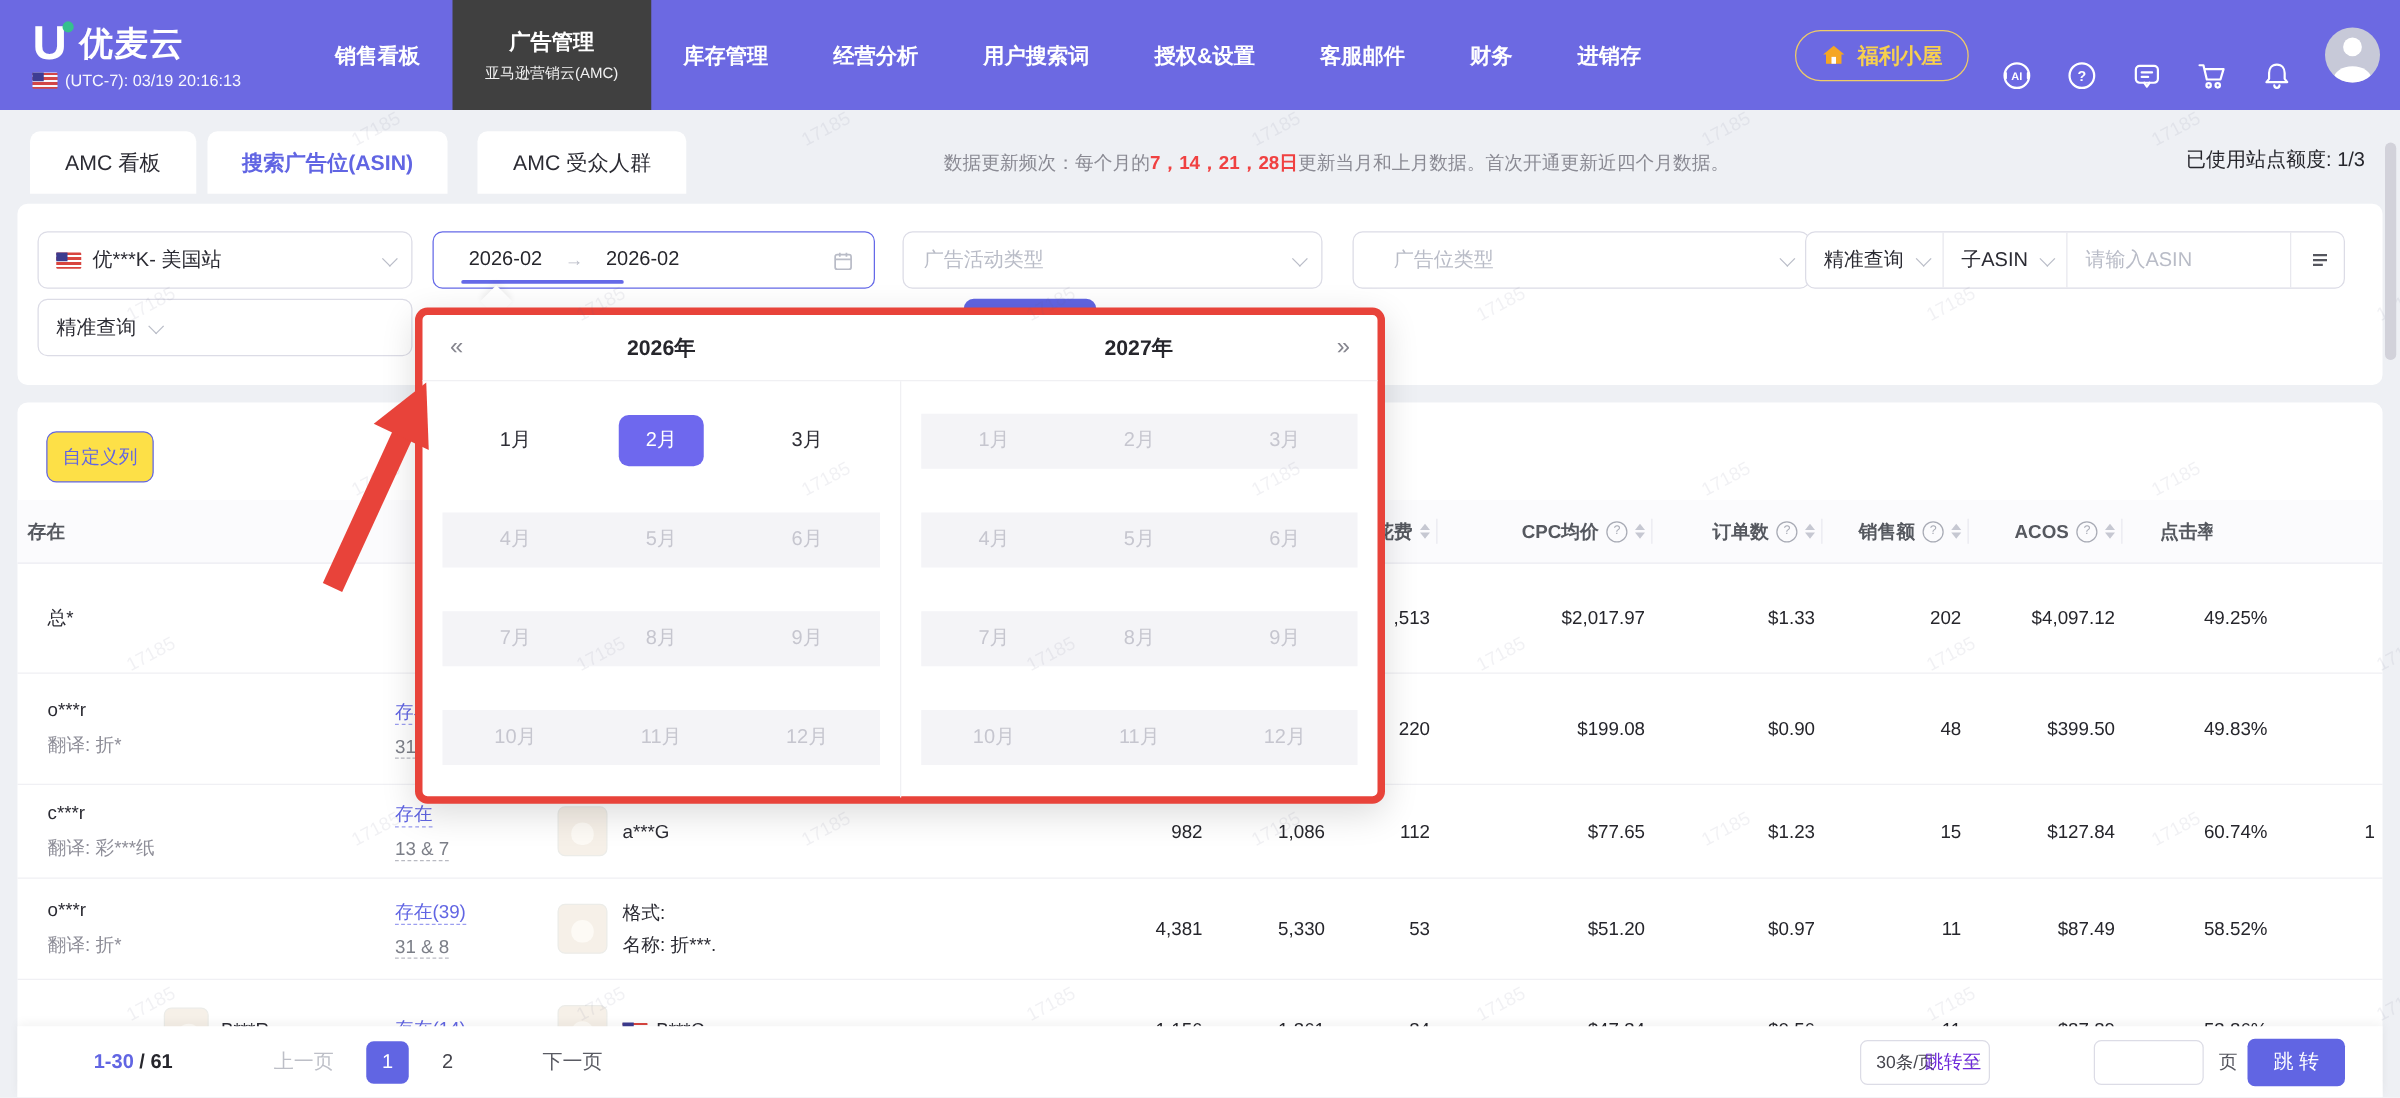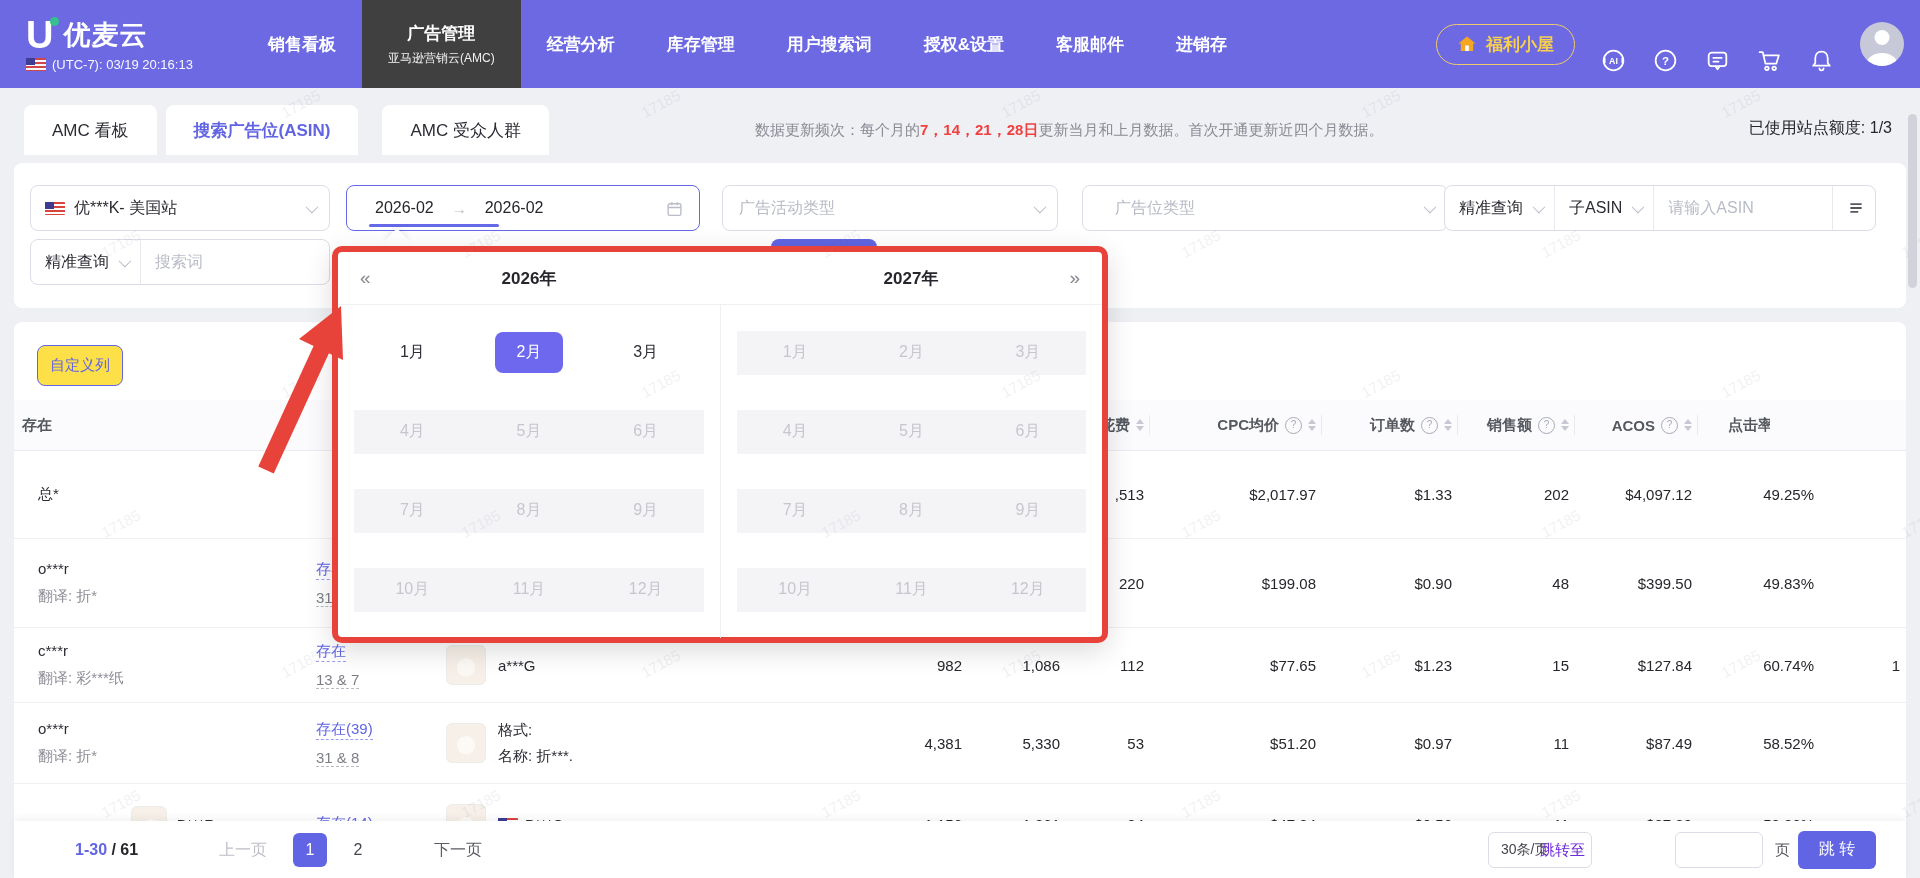--- a/index.html
+++ b/index.html
@@ -152,33 +152,36 @@
     </div>
     <div class="nav-items" id="nav-items">
         <div class="nav-item">
           <span>销售看板</span>
         </div>
         <div class="nav-item active">
           <span>广告管理</span>
           <span class="sub">亚马逊营销云(AMC)</span>
         </div>
         <div class="nav-item">
+          <span>库存管理</span>
+        </div>
+        <div class="nav-item">
           <span>经营分析</span>
         </div>
         <div class="nav-item">
-          <span>库存管理</span>
-        </div>
-        <div class="nav-item">
           <span>用户搜索词</span>
         </div>
         <div class="nav-item">
           <span>授权&amp;设置</span>
         </div>
         <div class="nav-item">
           <span>客服邮件</span>
+        </div>
+        <div class="nav-item">
+          <span>财务</span>
         </div>
         <div class="nav-item">
           <span>进销存</span>
         </div>
       </div>
     <div class="nav-right">
       <div class="welfare">
         <svg width="20" height="20" viewBox="0 0 20 20">
             <path d="M10 2.5 L18.5 9.5 H16.2 V17 H3.8 V9.5 H1.5 Z" fill="#f5a623"></path>
             <rect x="8.2" y="11.5" width="3.6" height="5.5" fill="#fff"></rect>
@@ -286,23 +289,20 @@
       <svg width="18" height="18" viewBox="0 0 16 16" fill="none" stroke="#55565e" stroke-width="1.6">
           <path d="M3 4.5 h10 M3 8 h10 M3 11.5 h7"></path>
         </svg>
     </span>
   </div>
 
   <div class="fbox f-query2">
     <span class="seg">
       <span>精准查询</span>
       <span class="chev"></span>
-    </span>
-    <span class="seg" style="flex:1;border-left:1px solid #e8e8ee;">
-      <span class="ph">搜索词</span>
     </span>
   </div>
   <button class="btn-search"></button>
   <button class="btn-custom">自定义列</button>
 
   <div class="thead grid-cols" id="thead">
       <div class="th left" style="padding-left: 8px;">
         <span>存在</span>
         <span style="display: inline-flex; align-items: center;"></span>
       </div>

